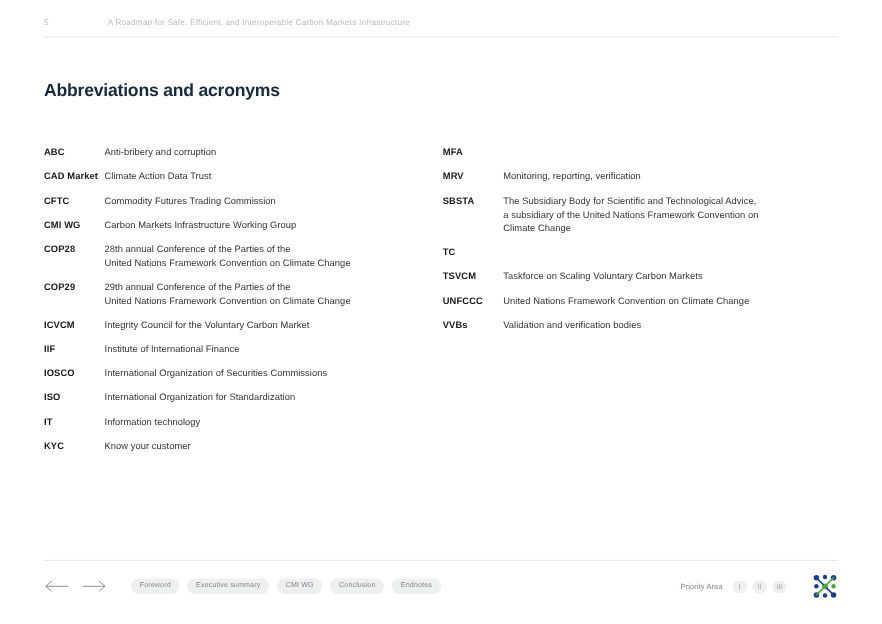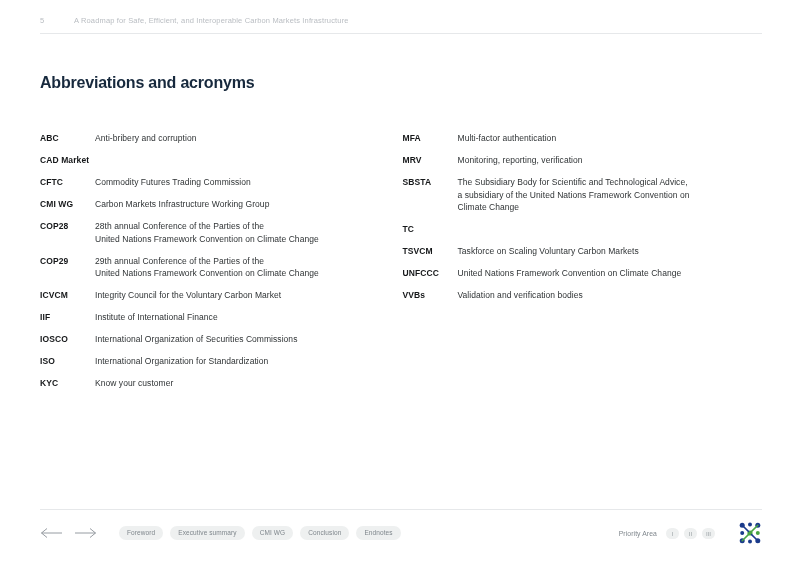--- a/index.html
+++ b/index.html
@@ -28,20 +28,21 @@
   .page-number {
     font-size: 7.5px;
     color: #b9bdc2;
     width: 34px;
     letter-spacing: .2px;
   }
   .header-title {
     font-size: 7.5px;
     color: #b9bdc2;
     letter-spacing: .15px;
+    margin-left: 24px;
   }
   .header-rule {
     position: absolute;
     left: 40px;
     top: 33px;
     width: 722px;
     height: 1px;
     background: #e6e8ea;
   }
 
@@ -196,20 +197,23 @@
 <div class="glossary">
   <div class="gloss-col left" id="col-left">
       <div class="gloss-row">
         <div class="gloss-term">ABC</div>
         <div class="gloss-def">
           <span class="line">Anti-bribery and corruption</span>
         </div>
       </div>
       <div class="gloss-row">
         <div class="gloss-term">CAD Market</div>
+        <div class="gloss-def">
+          <span class="line">Climate Action Data Trust</span>
+        </div>
       </div>
       <div class="gloss-row">
         <div class="gloss-term">CFTC</div>
         <div class="gloss-def">
           <span class="line">Commodity Futures Trading Commission</span>
         </div>
       </div>
       <div class="gloss-row">
         <div class="gloss-term">CMI WG</div>
         <div class="gloss-def">
@@ -248,32 +252,35 @@
           <span class="line">International Organization of Securities Commissions</span>
         </div>
       </div>
       <div class="gloss-row">
         <div class="gloss-term">ISO</div>
         <div class="gloss-def">
           <span class="line">International Organization for Standardization</span>
         </div>
       </div>
       <div class="gloss-row">
+        <div class="gloss-term">IT</div>
+        <div class="gloss-def">
+          <span class="line">Information technology</span>
+        </div>
+      </div>
+      <div class="gloss-row">
         <div class="gloss-term">KYC</div>
         <div class="gloss-def">
           <span class="line">Know your customer</span>
         </div>
       </div>
     </div>
   <div class="gloss-col right" id="col-right">
       <div class="gloss-row">
         <div class="gloss-term">MFA</div>
-        <div class="gloss-def">
-          <span class="line">Multi-factor authentication</span>
-        </div>
       </div>
       <div class="gloss-row">
         <div class="gloss-term">MRV</div>
         <div class="gloss-def">
           <span class="line">Monitoring, reporting, verification</span>
         </div>
       </div>
       <div class="gloss-row">
         <div class="gloss-term">SBSTA</div>
         <div class="gloss-def">

